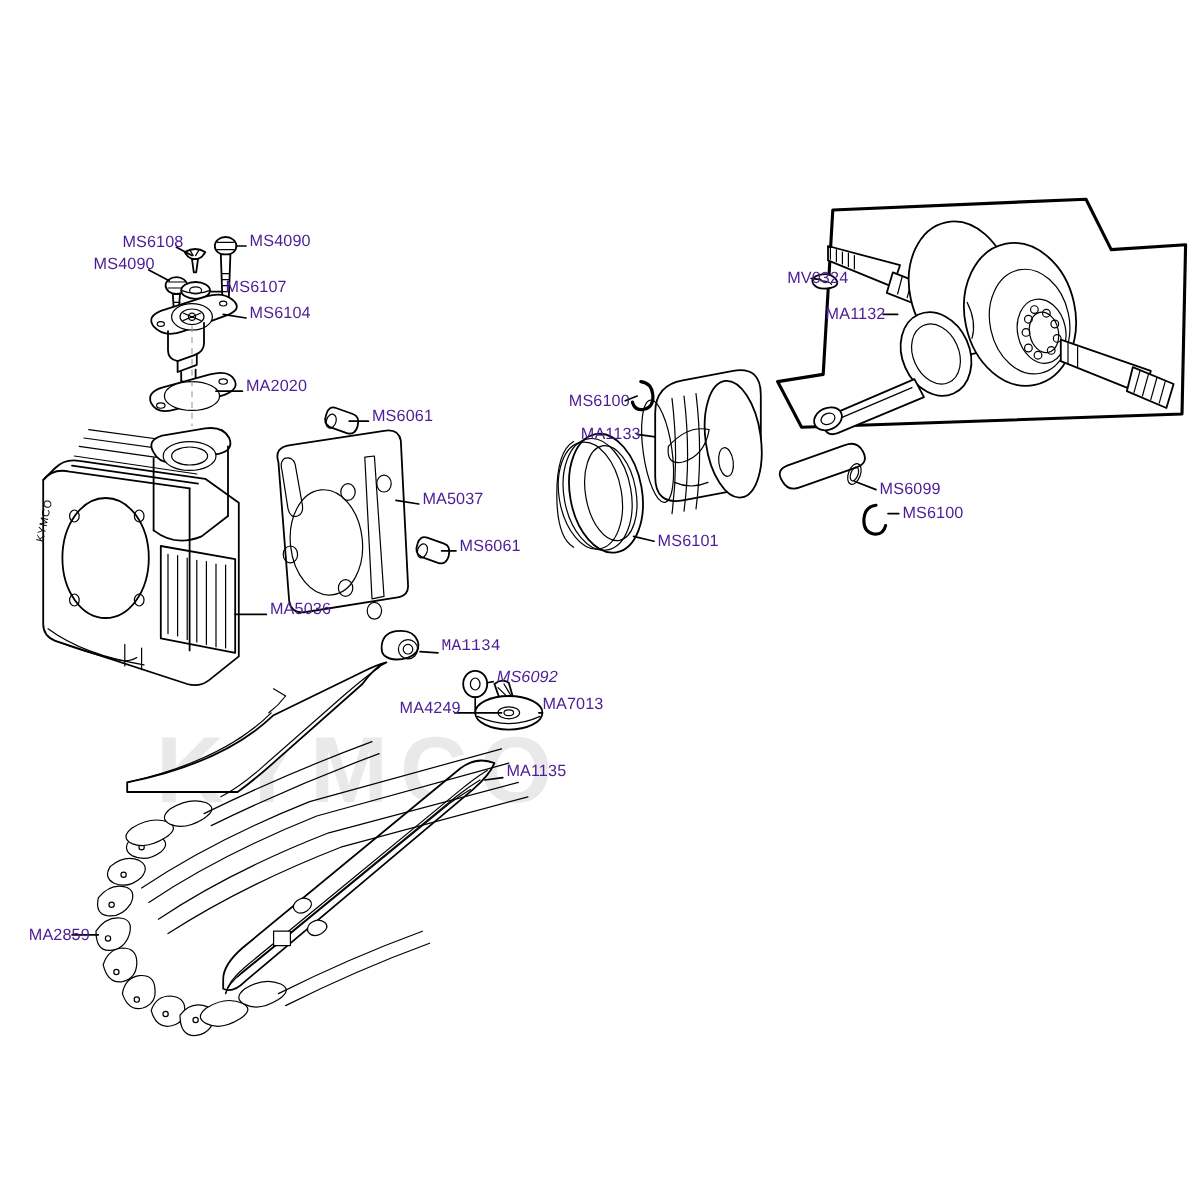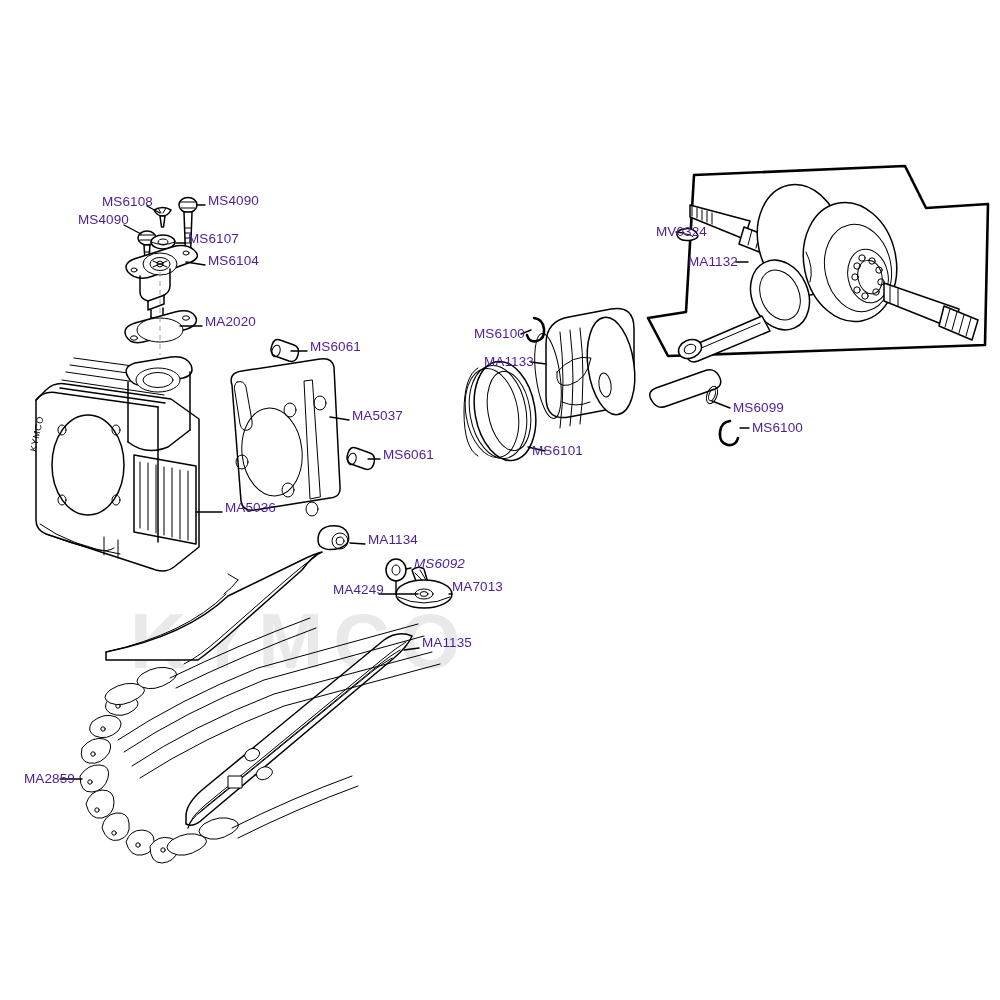--- a/index.html
+++ b/index.html
@@ -347,27 +347,27 @@
   <div class="lbl" style="left:102px; top:195px;">MS6108</div>
   <div class="lbl" style="left:208px; top:194px;">MS4090</div>
   <div class="lbl" style="left:78px;  top:213px;">MS4090</div>
   <div class="lbl" style="left:188px; top:232px;">MS6107</div>
   <div class="lbl" style="left:208px; top:254px;">MS6104</div>
   <div class="lbl" style="left:205px; top:315px;">MA2020</div>
   <div class="lbl" style="left:310px; top:340px;">MS6061</div>
   <div class="lbl" style="left:352px; top:409px;">MA5037</div>
   <div class="lbl" style="left:383px; top:448px;">MS6061</div>
   <div class="lbl" style="left:225px; top:501px;">MA5036</div>
-  <div class="lbl" style="left:368px; top:533px;">MA1134</div>
+  <div class="lbl" style="left:368px; top:533px;font-family:Liberation Mono, monospace;">MA1134</div>
   <div class="lbl" style="left:414px; top:557px;font-style:italic;">MS6092</div>
   <div class="lbl" style="left:333px; top:583px;">MA4249</div>
   <div class="lbl" style="left:452px; top:580px;">MA7013</div>
   <div class="lbl" style="left:422px; top:636px;">MA1135</div>
   <div class="lbl" style="left:24px;  top:772px;">MA2859</div>
   <div class="lbl" style="left:474px; top:327px;">MS6100</div>
   <div class="lbl" style="left:484px; top:355px;">MA1133</div>
-  <div class="lbl" style="left:532px; top:444px;">MS6101</div>
+  <div class="lbl" style="left:548px; top:444px;">MS6101</div>
   <div class="lbl" style="left:733px; top:401px;">MS6099</div>
   <div class="lbl" style="left:752px; top:421px;">MS6100</div>
   <div class="lbl" style="left:656px; top:225px;">MV0324</div>
   <div class="lbl" style="left:688px; top:255px;">MA1132</div>
 
 </div>
 
 </body></html>

